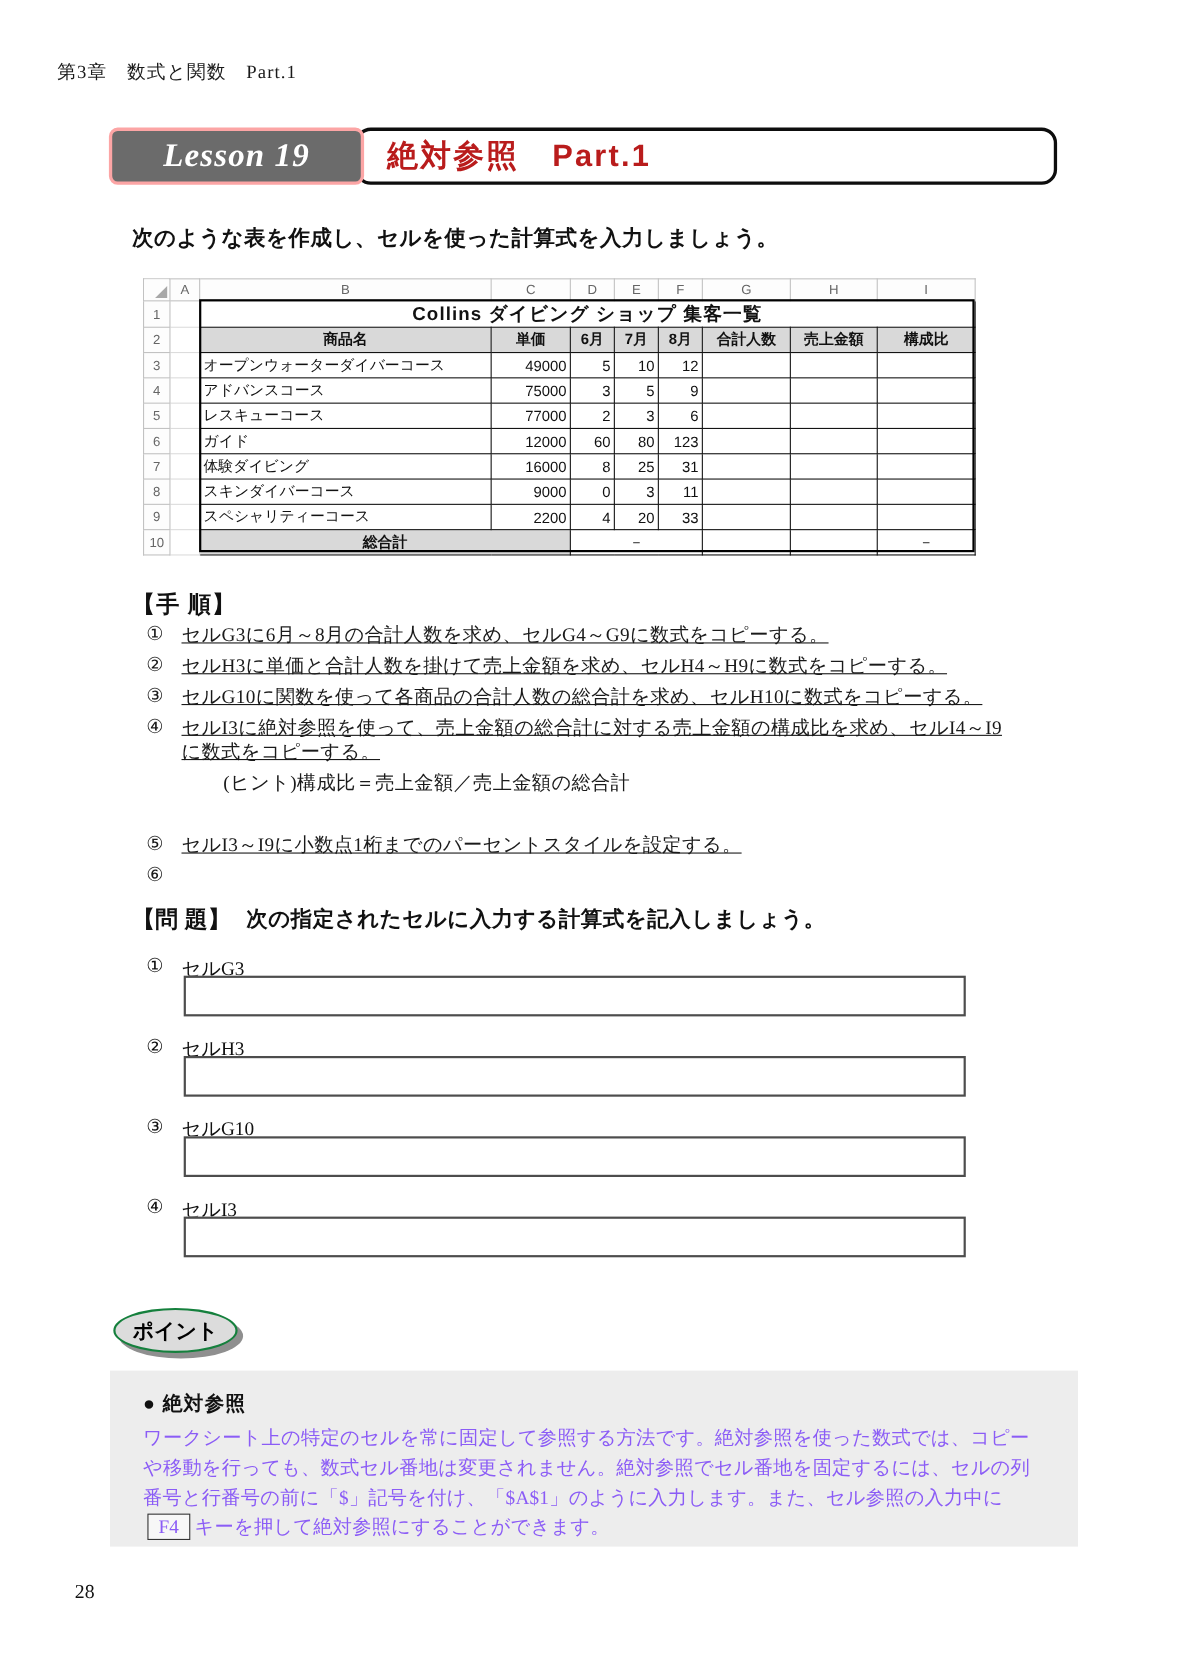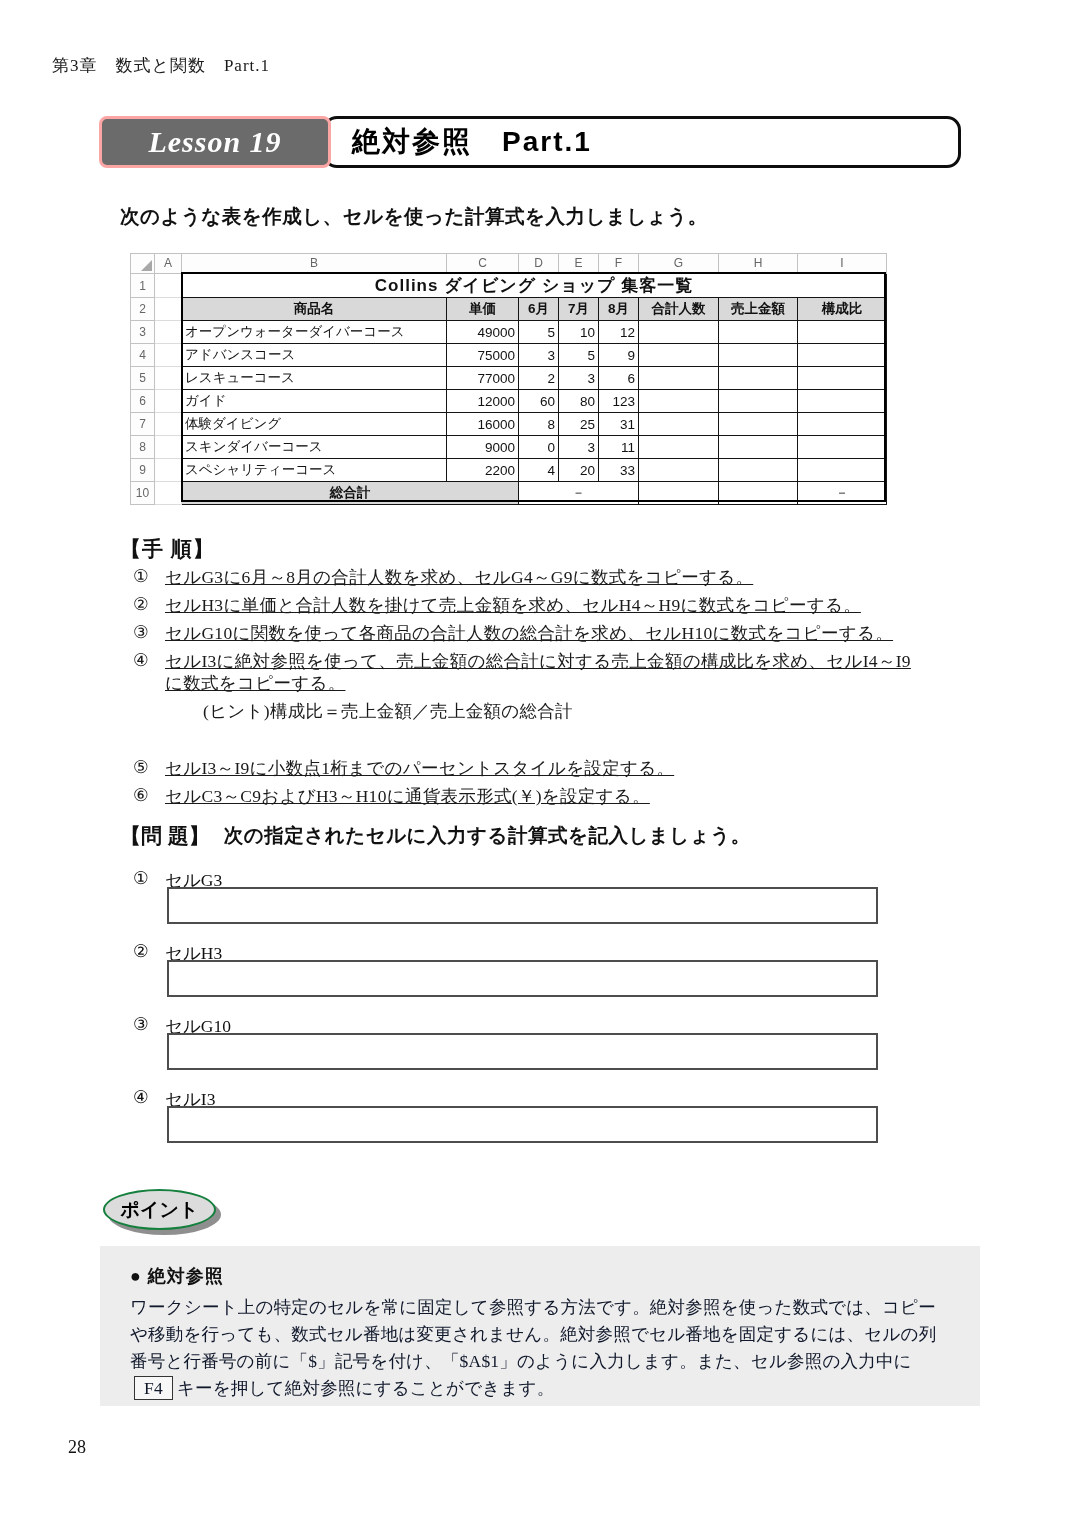--- a/index.html
+++ b/index.html
@@ -8,21 +8,21 @@
   .page { position:relative; width:1075px; height:1519px; background:#ffffff; overflow:hidden; }
 
   
   .chapter { position:absolute; left:52px; top:54px; font-family:"Liberation Serif","DejaVu Serif",serif;
              font-size:17px; letter-spacing:1px; color:#1a1a1a; }
 
   
   .banner { position:absolute; left:99px; top:116px; width:862px; height:52px; }
   .lesson-title-box { position:absolute; left:224px; top:0; width:638px; height:52px;
       background:#fff; border:3px solid #0d0d0d; border-radius:14px; display:flex; align-items:center; }
-  .lesson-title-box span { padding-left:26px; font-size:28px; font-weight:bold; letter-spacing:2px; color:#000000; }
+  .lesson-title-box span { padding-left:26px; font-size:28px; font-weight:bold; letter-spacing:2px; color:#b91c1c; }
   .lesson-badge { position:absolute; left:0; top:0; width:232px; height:52px; background:#6b6b6b;
       border:3px solid #fca5a5; border-radius:8px; display:flex; align-items:center; justify-content:center; }
   .lesson-badge span { font-family:"Liberation Serif","DejaVu Serif",serif; font-style:italic; font-weight:bold;
       font-size:30px; color:#ffffff; letter-spacing:1px; }
 
   
   .intro { position:absolute; left:120px; top:203px; font-size:19.5px; font-weight:bold; letter-spacing:0.5px; }
 
   
   .sheet-wrap { position:absolute; left:130px; top:253px; }
@@ -65,21 +65,21 @@
         border:2px solid #4d4d4d; background:#fff; }
 
   
   .point-badge { position:absolute; left:103px; top:1189px; width:113px; height:41px; background:#dcdcdc;
         border:2px solid #15803d; border-radius:50%; box-shadow:5px 5px 0 0 #8f8f8f;
         display:flex; align-items:center; justify-content:center; }
   .point-badge span { font-size:19px; font-weight:bold; color:#000; }
   .point-box { position:absolute; left:100px; top:1246px; width:880px; height:160px; background:#ededed; }
   .point-head { margin:18px 0 6px 30px; font-size:18px; font-weight:bold; letter-spacing:1px; }
   .point-body { margin:0 28px 0 30px; font-family:"Liberation Serif","DejaVu Serif",serif;
-        font-size:17.5px; line-height:27px; color:#0f172a; letter-spacing:0.2px; }
+        font-size:17.5px; line-height:27px; color:#8b5cf6; letter-spacing:0.2px; }
   .key-box { display:inline-block; border:1px solid #333; background:#f7f7f7; padding:0 9px; margin:0 4px;
         font-family:"Liberation Serif","DejaVu Serif",serif; line-height:22px; }
 
   .page-num { position:absolute; left:68px; top:1437px; font-family:"Liberation Serif","DejaVu Serif",serif;
         font-size:18px; }
 </style>
 </head>
 <body>
 
 <div class="page">
@@ -264,21 +264,20 @@
       <span class="step-num"></span>
       <span class="step-text">に数式をコピーする。</span>
     </div>
     <div class="hint">(ヒント)構成比＝売上金額／売上金額の総合計</div>
     <div class="step">
       <span class="step-num">⑤</span>
       <span class="step-text">セルI3～I9に小数点1桁までのパーセントスタイルを設定する。</span>
     </div>
     <div class="step">
       <span class="step-num">⑥</span>
-      <span class="step-text">セルC3～C9およびH3～H10に通貨表示形式(￥)を設定する。</span>
     </div>
   </div>
 
   <div class="prob-heading">
     <span>【問 題】</span>
     <span class="instr">次の指定されたセルに入力する計算式を記入しましょう。</span>
   </div>
 
   <div class="q-item" style="top:868px;">
     <div class="q-label">

